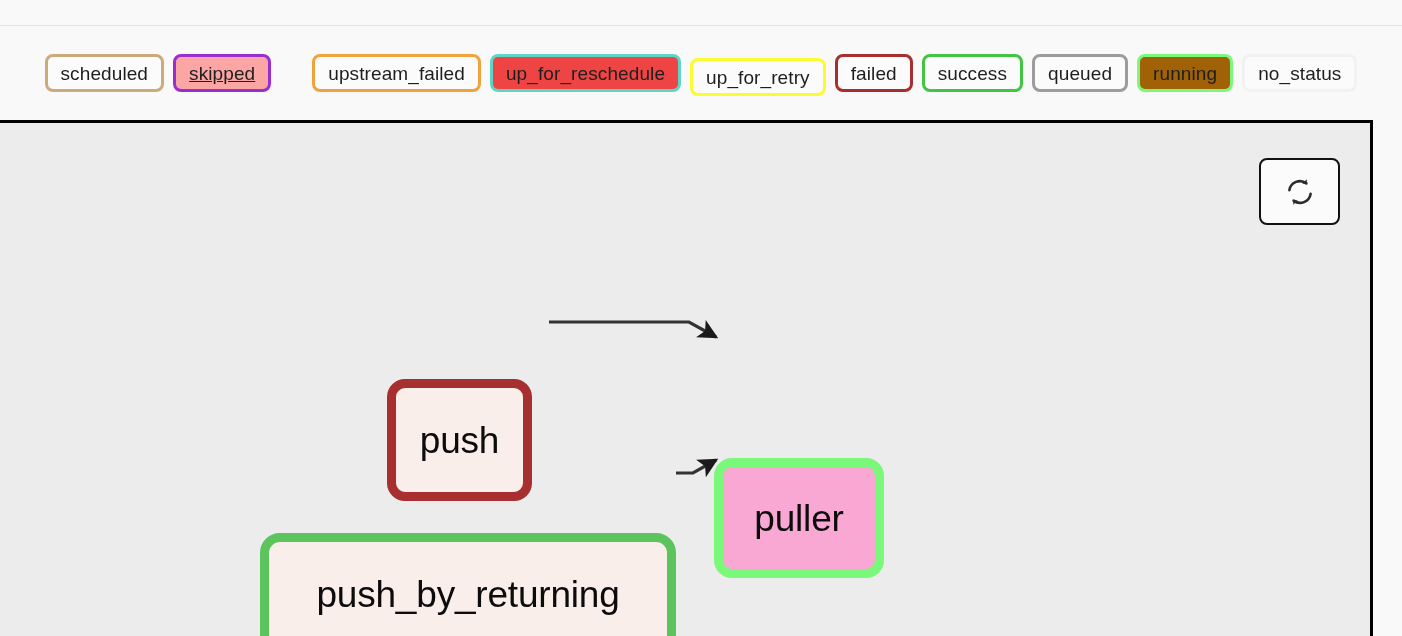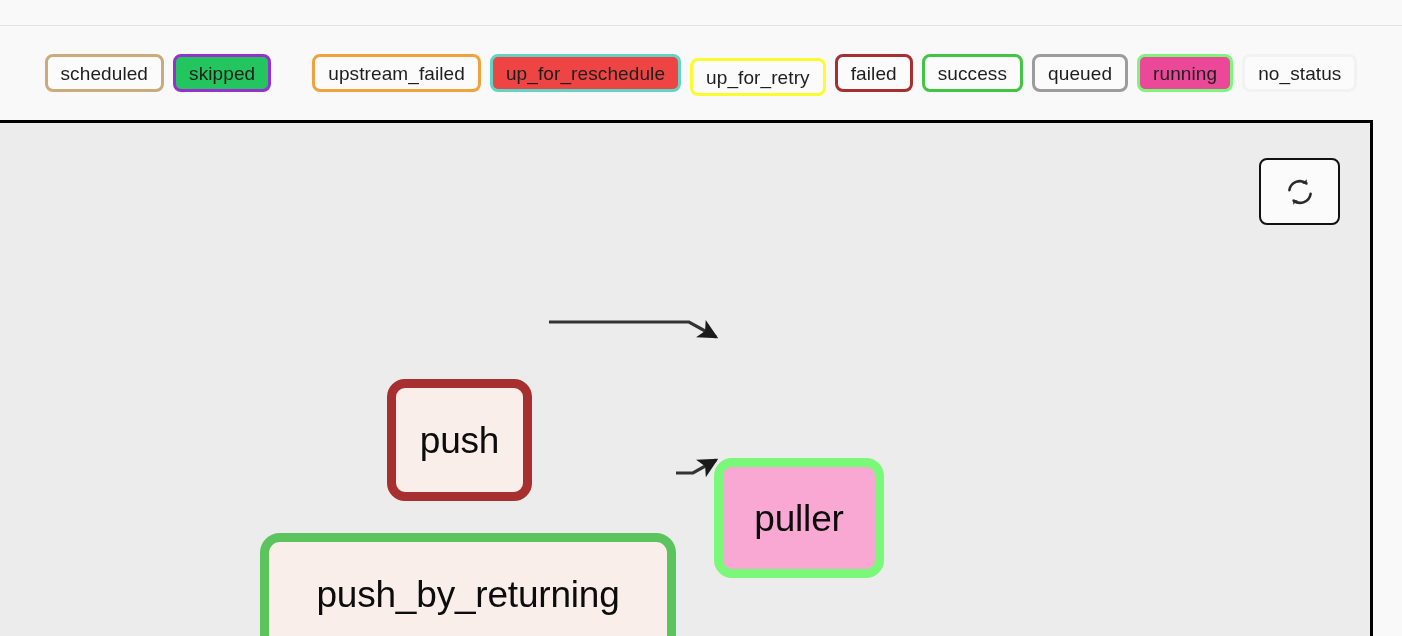--- a/index.html
+++ b/index.html
@@ -142,28 +142,28 @@
     pointer-events: none;
   }
 </style>
 </head>
 <body>
 
 <div class="top-divider"></div>
 
 <div class="legend-bar" id="legend-bar">
     <div class="legend-badge" style="border-color: rgb(203, 171, 123); background: rgb(251, 251, 251);">scheduled</div>
-    <div class="legend-badge" style="border-color: rgb(154, 47, 208); background: #22c55e;">skipped</div>
+    <div class="legend-badge" style="border-color: rgb(154, 47, 208); background: #fca5a5; text-decoration: underline;">skipped</div>
     <div class="legend-badge" style="border-color: rgb(240, 163, 60); background: rgb(251, 251, 251); margin-left: 32px;">upstream_failed</div>
     <div class="legend-badge" style="border-color: rgb(95, 213, 196); background: #ef4444;">up_for_reschedule</div>
     <div class="legend-badge" style="border-color: rgb(251, 251, 48); background: rgb(251, 251, 251); margin-top: 8px;">up_for_retry</div>
     <div class="legend-badge" style="border-color: rgb(168, 47, 47); background: rgb(251, 251, 251);">failed</div>
     <div class="legend-badge" style="border-color: rgb(66, 197, 66); background: rgb(251, 251, 251);">success</div>
     <div class="legend-badge" style="border-color: rgb(156, 156, 156); background: rgb(251, 251, 251);">queued</div>
-    <div class="legend-badge" style="border-color: rgb(121, 248, 121); background: #ec4899;">running</div>
+    <div class="legend-badge" style="border-color: rgb(121, 248, 121); background: #a16207;">running</div>
     <div class="legend-badge" style="border-color: rgb(242, 242, 242); background: rgb(251, 251, 251);">no_status</div>
   </div>
 
 <div class="graph-canvas">
 
   <svg class="edges-layer" viewBox="0 0 1373 516" width="1373" height="516">
     <defs>
       <marker id="arrowhead" markerWidth="7" markerHeight="7" refX="5.4" refY="3.5" orient="auto" markerUnits="strokeWidth">
         <path d="M 0 0.4 L 6.2 3.5 L 0 6.6 L 1.5 3.5 Z" fill="#1a1a1a"></path>
       </marker>

